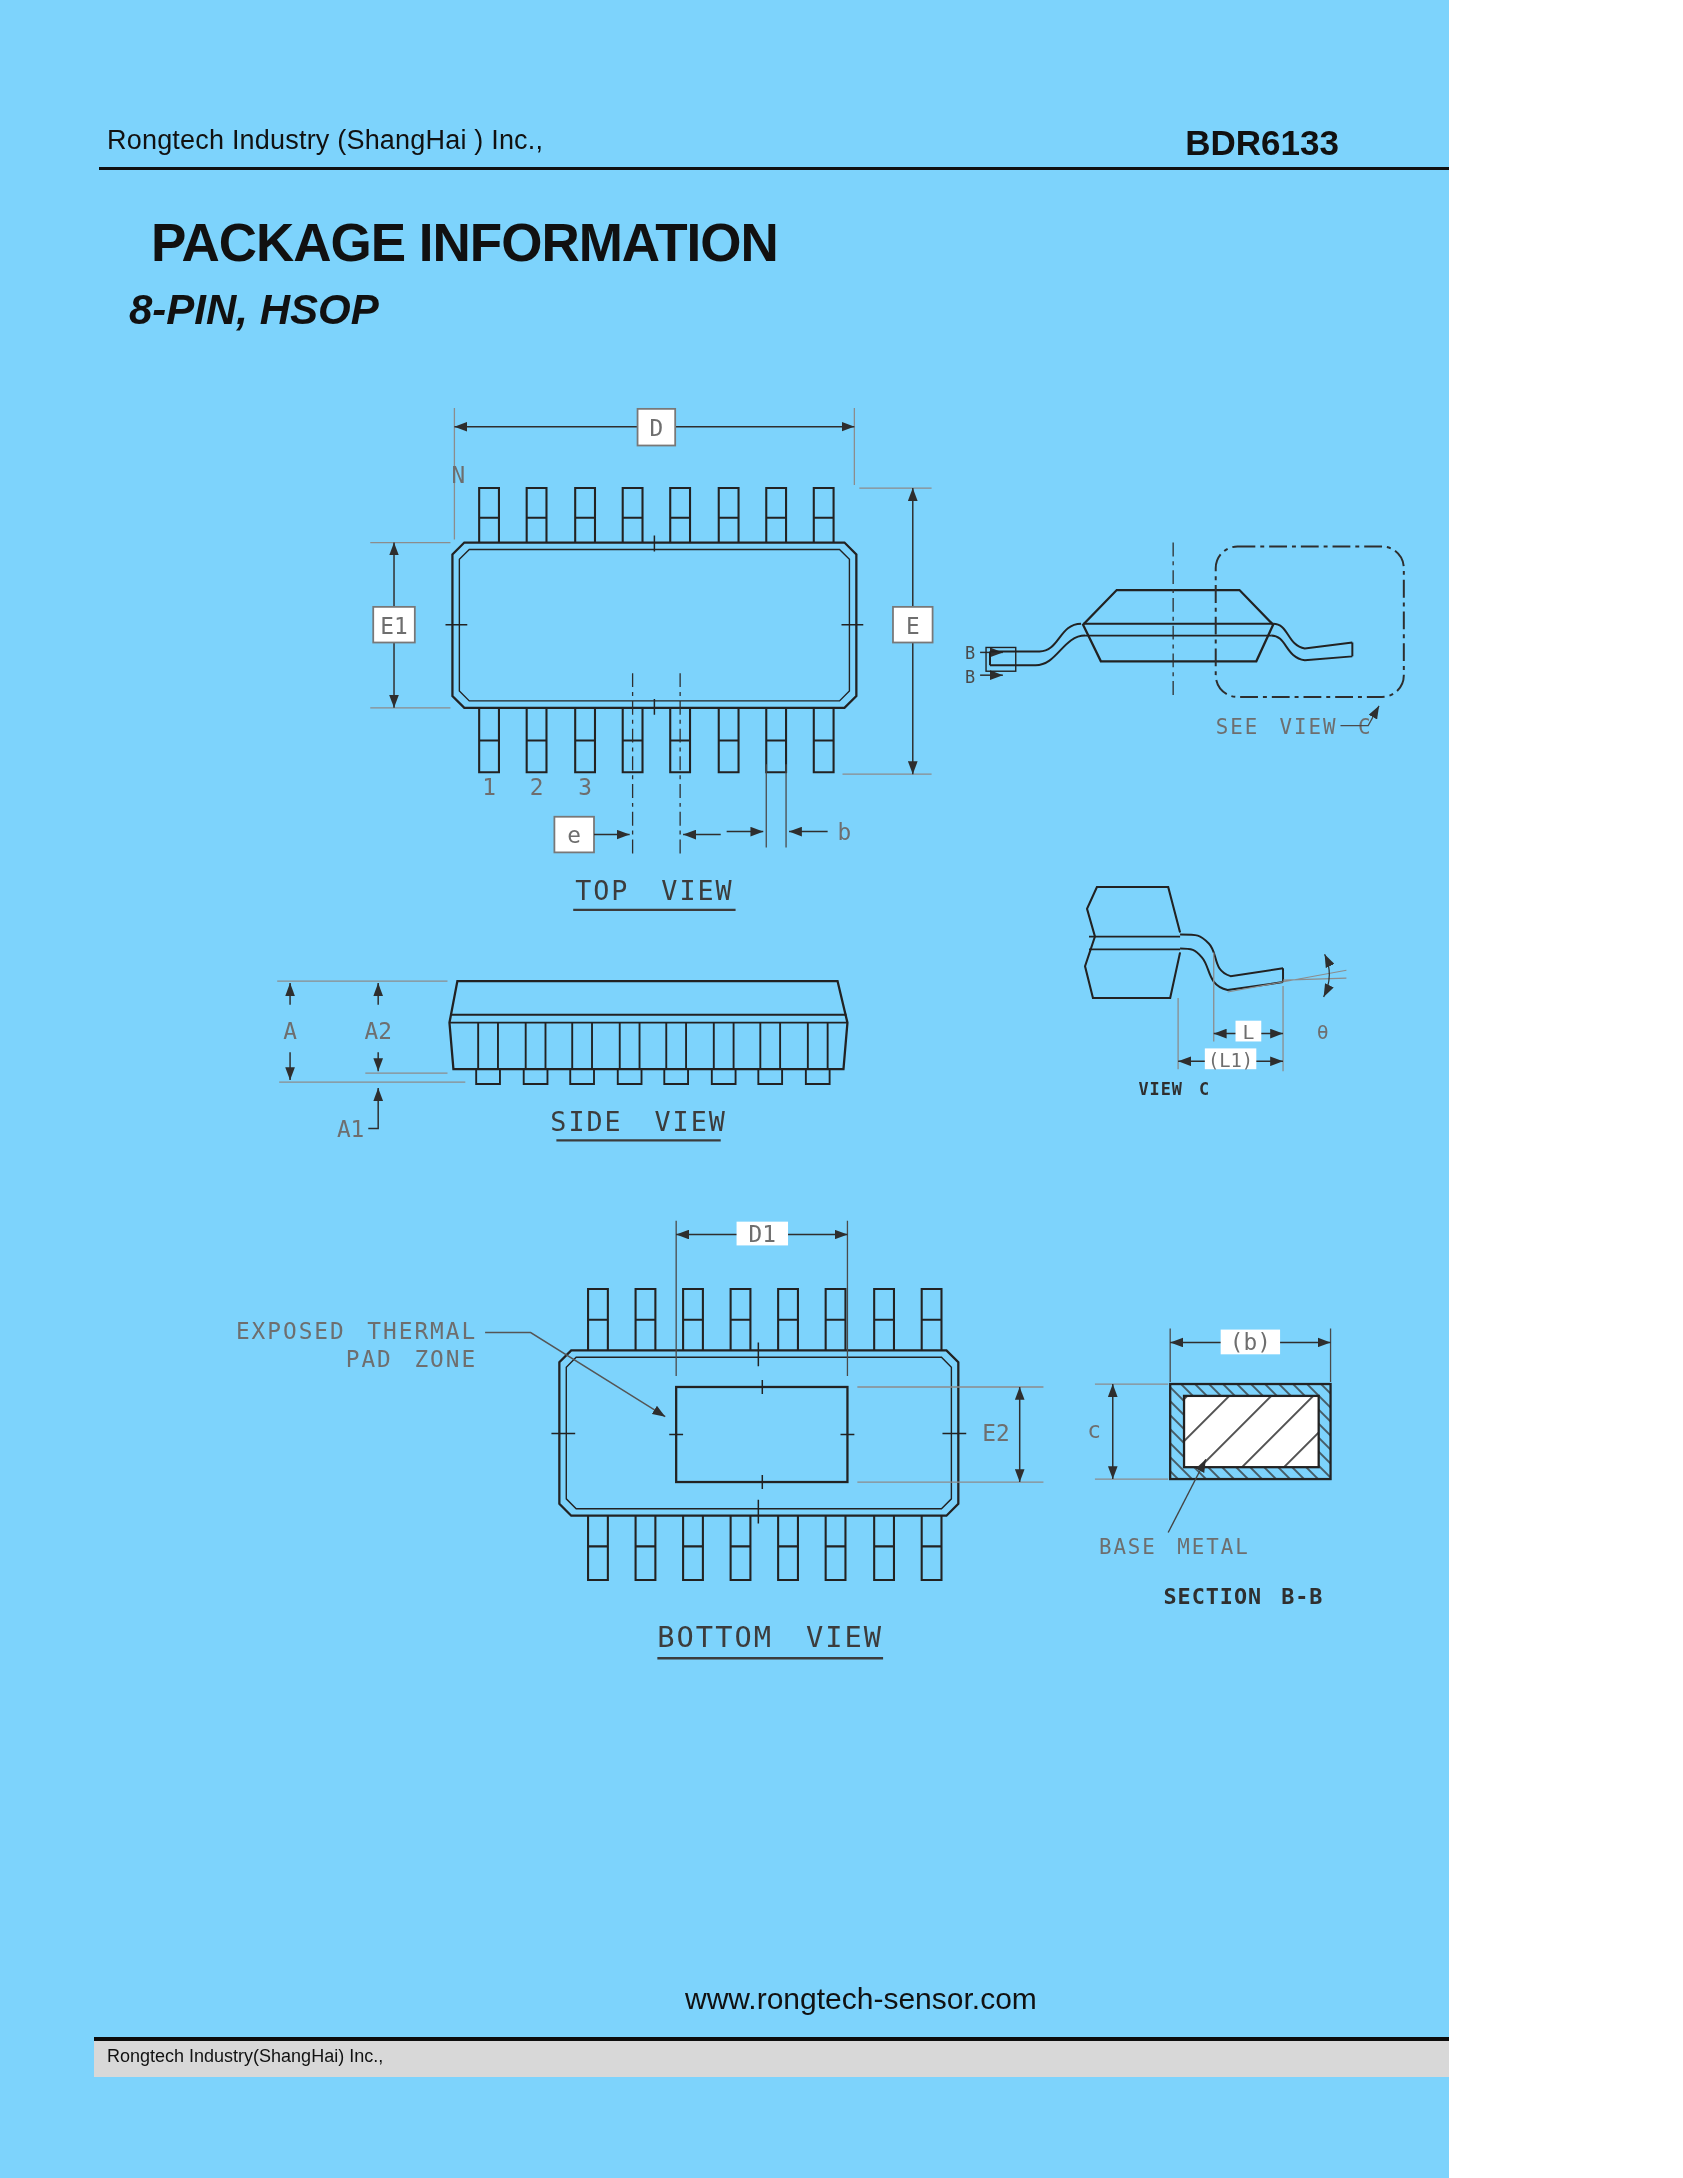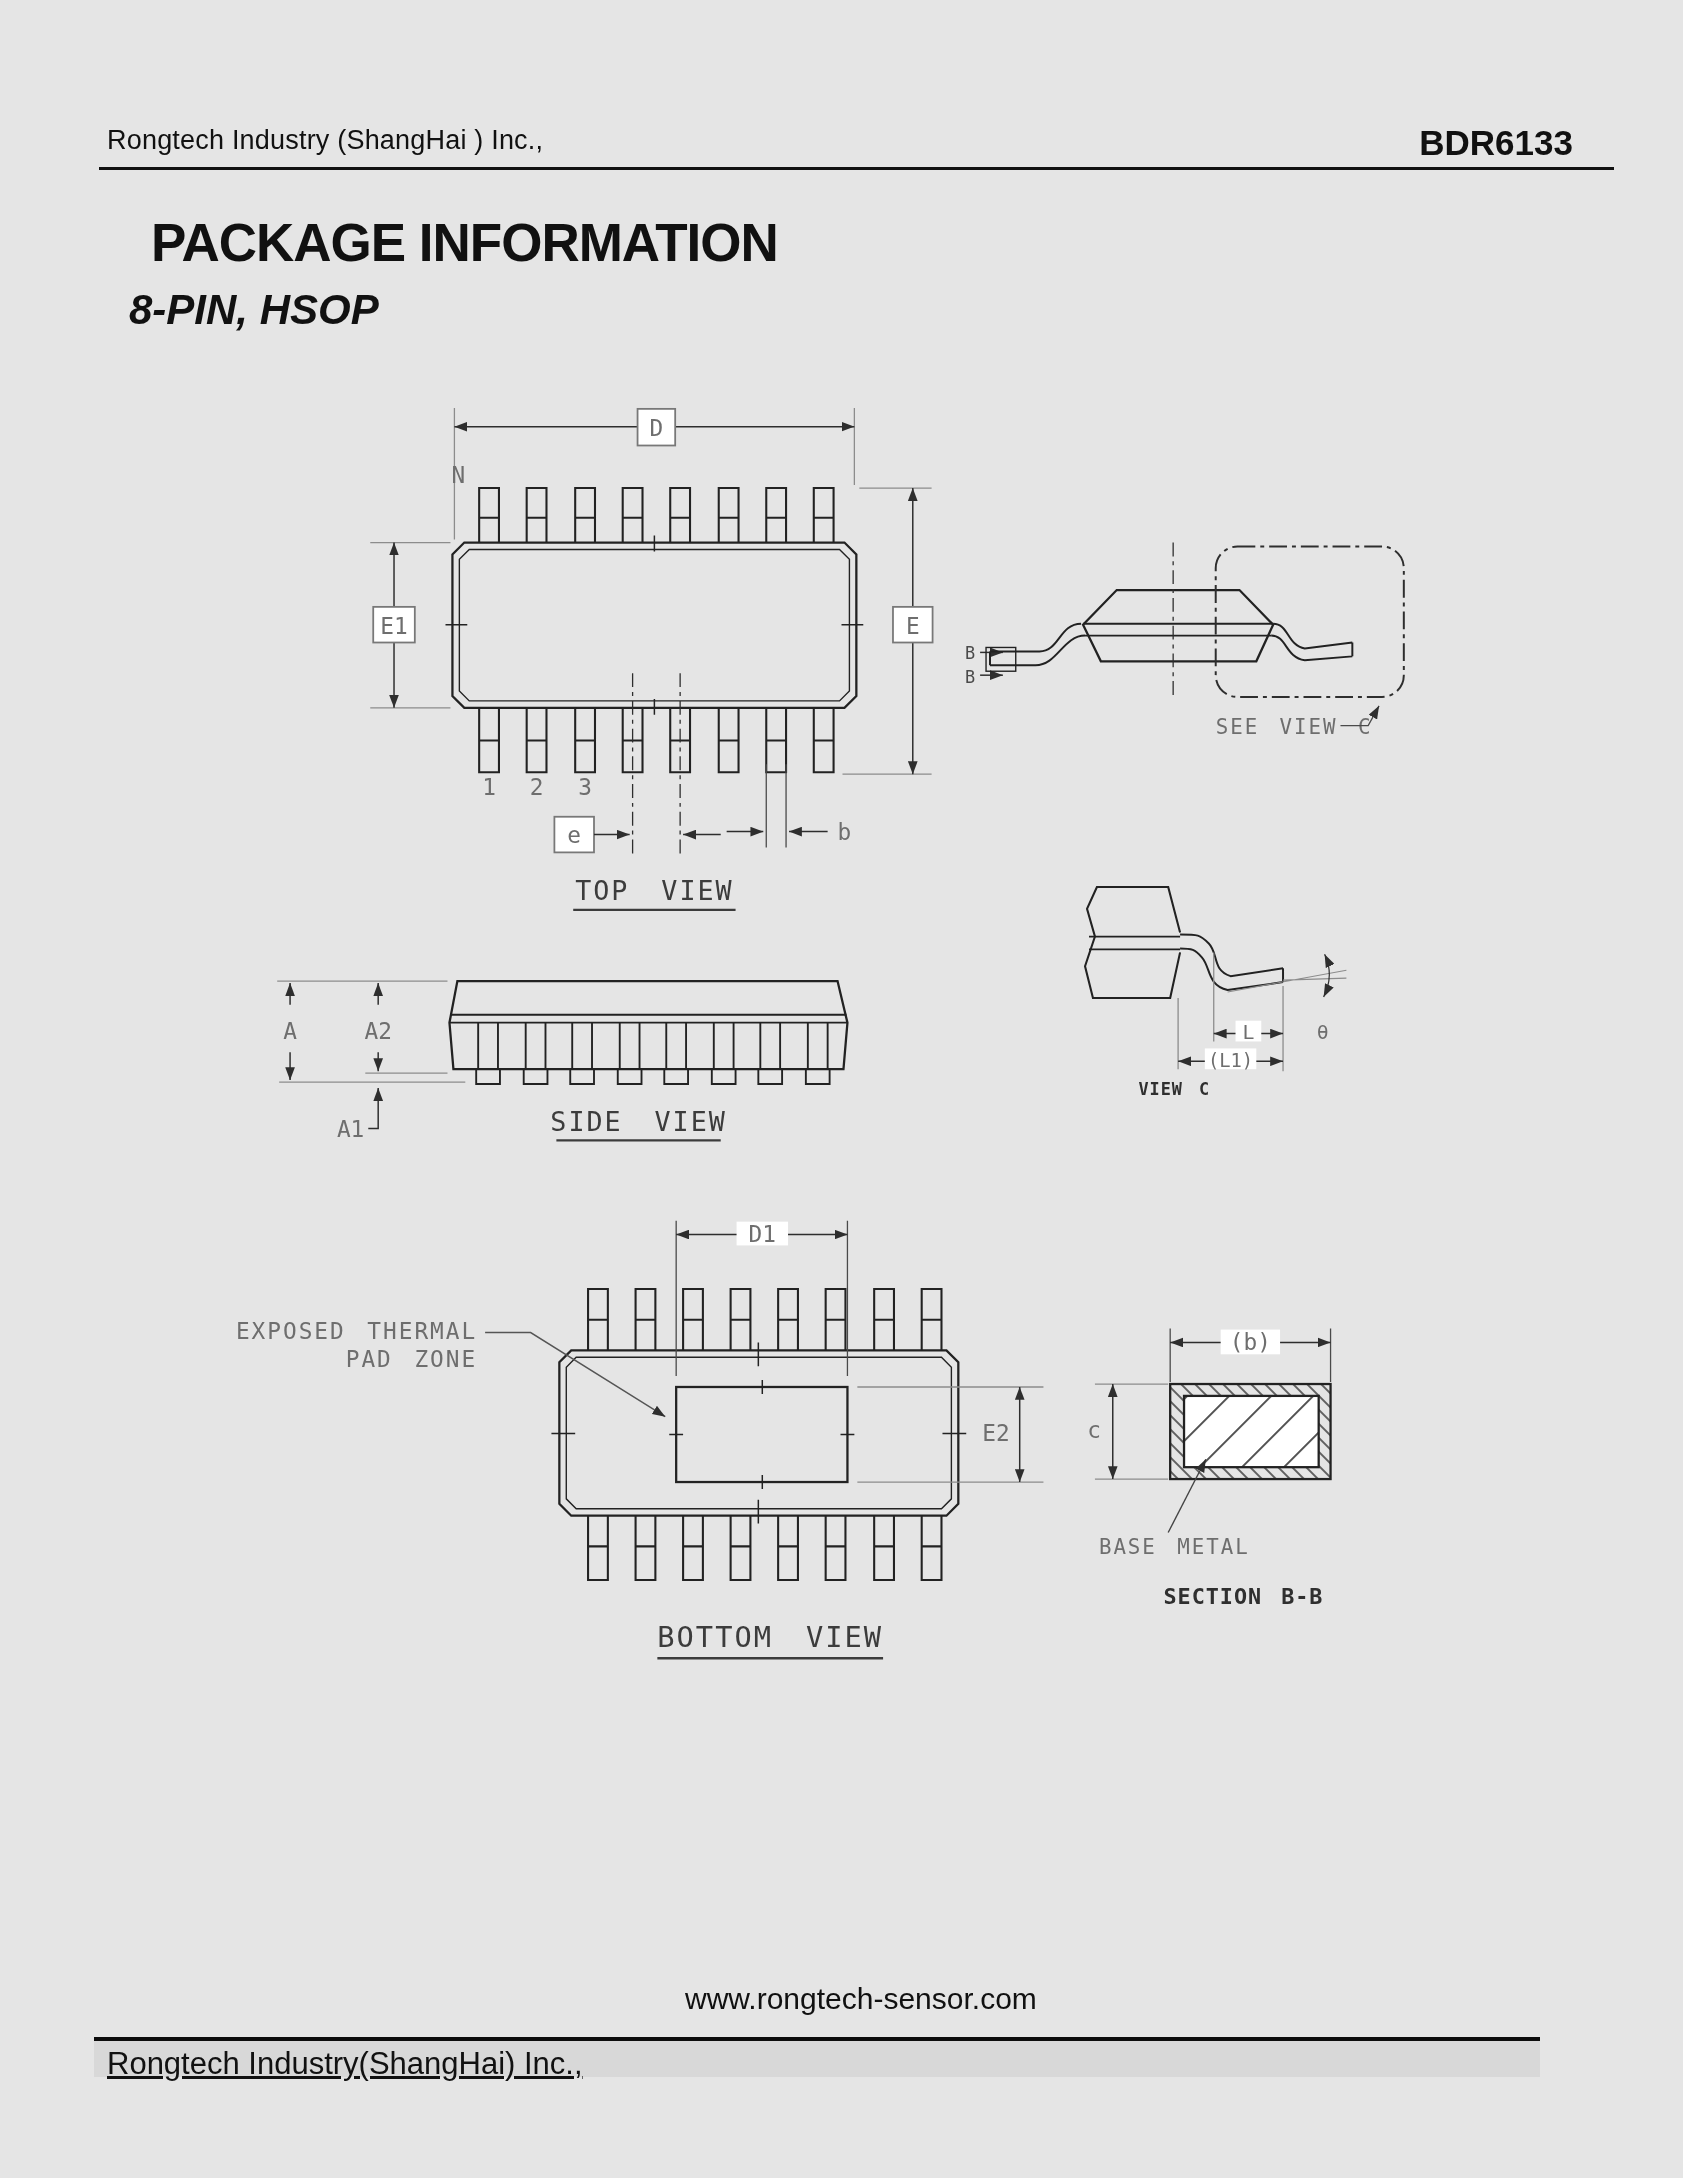--- a/index.html
+++ b/index.html
@@ -1,26 +1,26 @@
 <!DOCTYPE html>
 <html><head>
 <meta charset="utf-8">
 <style>
   html,body{margin:0;padding:0;background:#ffffff;}
-  .page{position:relative;width:1683px;height:2178px;background:#e5e5e5;overflow:hidden;
+  .page{position:relative;width:1449px;height:2178px;background:#7dd3fc;overflow:hidden;
         font-family:"Liberation Sans",sans-serif;color:#111;}
   .abs{position:absolute;}
   .hdr-company{top:125px;left:107px;font-size:27px;letter-spacing:0.2px;}
   .hdr-part{top:123px;right:110px;font-size:35px;font-weight:bold;}
   .hdr-rule{top:167px;left:99px;width:1515px;height:3px;background:#111;}
   .title{top:212px;left:131px;font-size:53px;font-weight:900;letter-spacing:-1px;margin-left:20px;}
   .subtitle{top:286px;left:129px;font-size:42px;font-weight:bold;font-style:italic;}
   .ftr-rule{top:2037px;left:94px;width:1446px;height:4px;background:#0c0c0c;}
   .ftr-band{top:2041px;left:94px;width:1446px;height:36px;background:#d8d8d8;}
-  .ftr-company{top:2046px;left:107px;font-size:31px;text-decoration:underline;}
+  .ftr-company{top:2046px;left:107px;font-size:18px;}
   .ftr-site{top:1982px;left:685px;font-size:30px;}
   svg text{font-family:"DejaVu Sans Mono",monospace;}
   .dlabel{font-size:23px;fill:#6e6e6e;}
   .dlabel-s{font-size:20px;fill:#6e6e6e;}
   .vtitle{font-size:27px;fill:#3c3c3c;letter-spacing:2px;word-spacing:14px;}
   .vtitle-lg{font-size:29px;fill:#3c3c3c;letter-spacing:2px;word-spacing:14px;}
   .vtitle-sm{font-size:17px;fill:#2f2f2f;font-weight:bold;letter-spacing:1px;word-spacing:5px;}
   .callout{font-size:23px;fill:#6e6e6e;letter-spacing:2px;word-spacing:6px;}
   .outline{stroke:#222;stroke-width:2.3;fill:none;}
   .outline-thin{stroke:#222;stroke-width:1.4;fill:none;}

